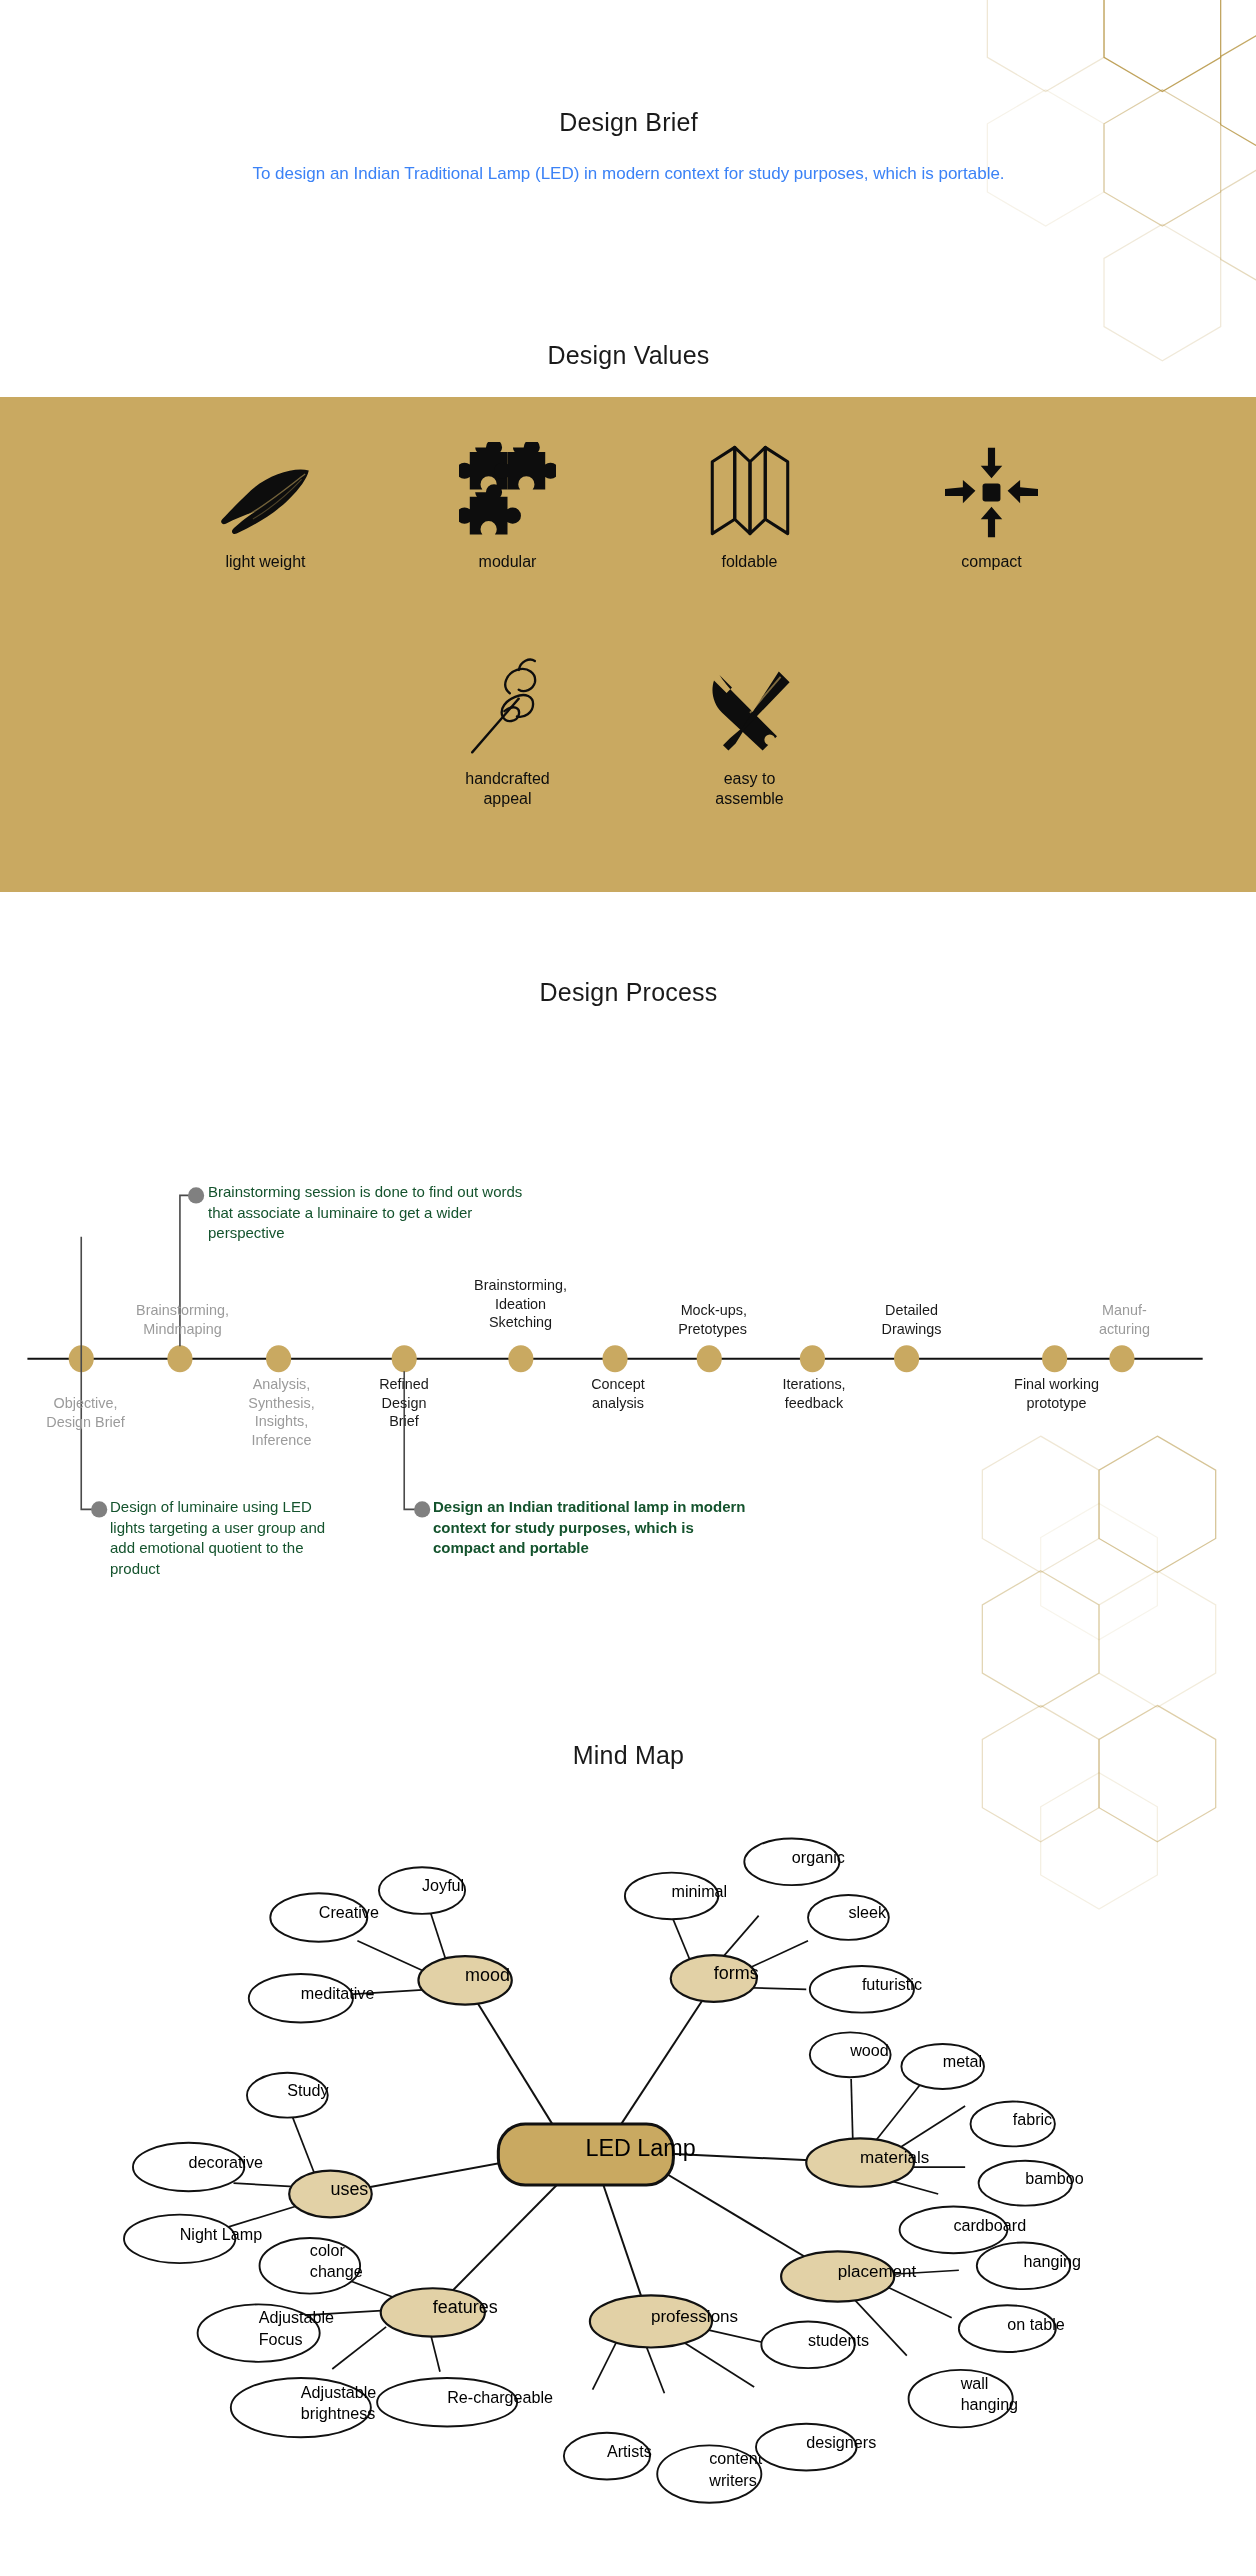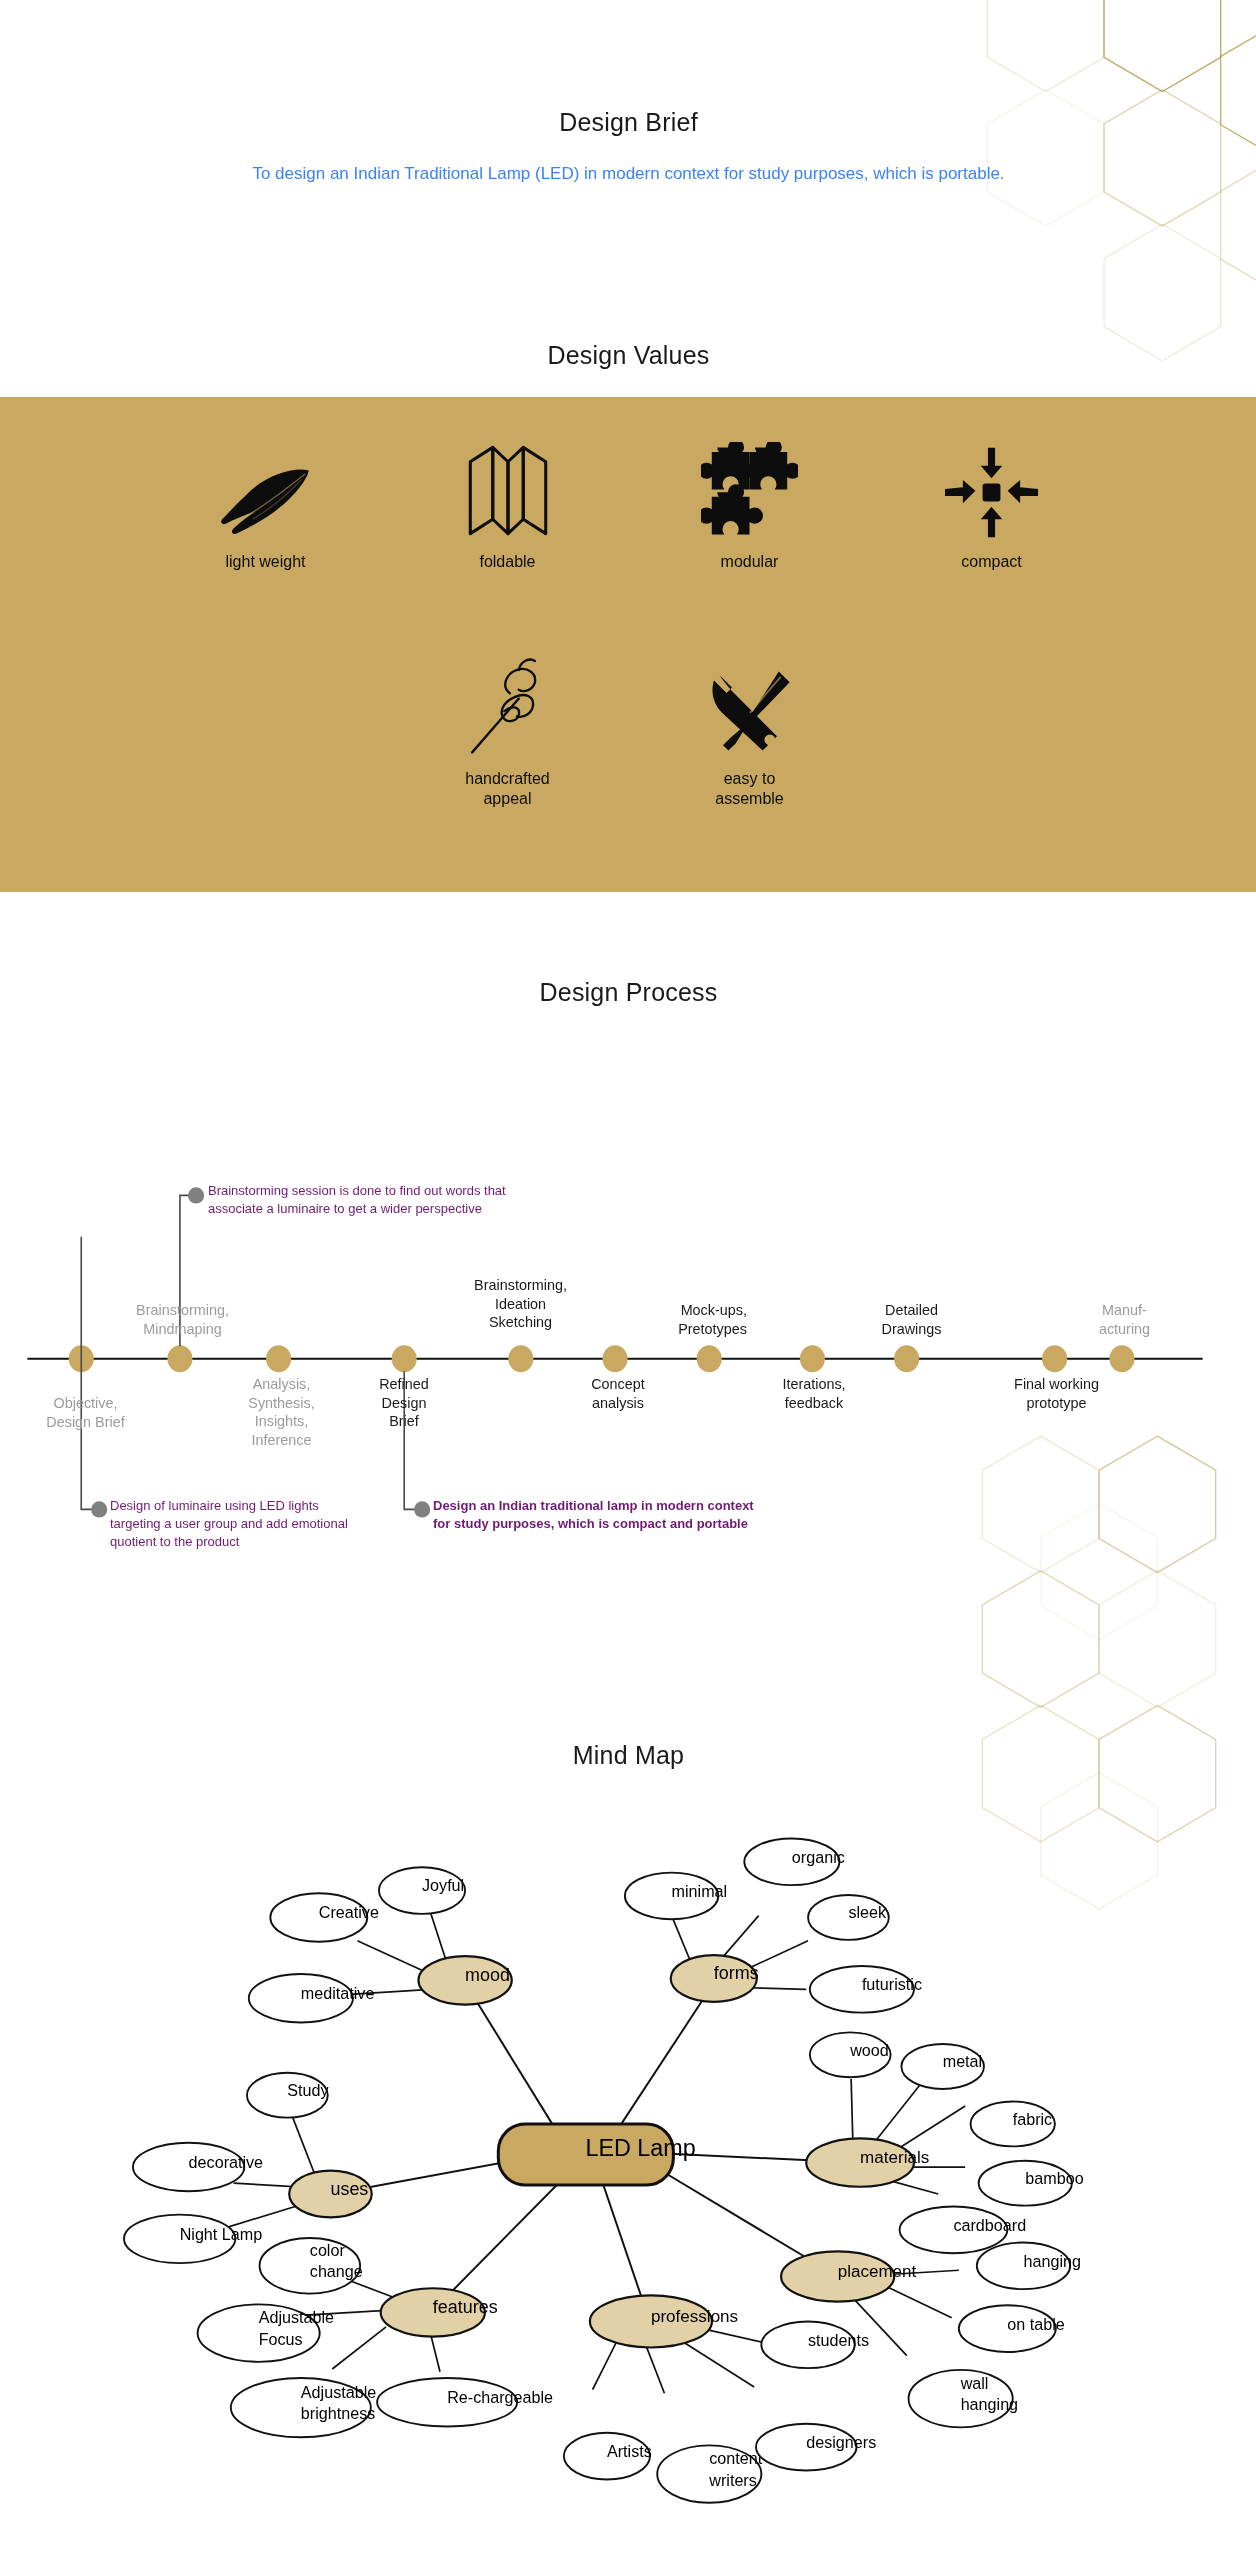--- a/index.html
+++ b/index.html
@@ -75,23 +75,23 @@
     position: absolute;
     text-align: center;
     font-size: 14.4px;
     line-height: 1.3;
     width: 135px;
   }
   .tl-label.dim   { color: #9b9b9b; }
   .tl-label.dark  { color: #1a1a1a; }
   .callout {
     position: absolute;
-    font-size: 13px;
+    font-size: 15px;
     line-height: 1.38;
-    color: #701a75;
+    color: #14532d;
   }
   .callout.bold { font-weight: 700; }
 
   
   #mind-map-section { position: absolute; top: 1741px; left: 0; width: 1257px; }
   #mind-map-canvas { position: relative; width: 1257px; height: 781px; margin-top: 20px; }
 </style>
 </head>
 <body>
 
@@ -142,43 +142,43 @@
               <path d="M104 6 C88 2 60 10 40 28 C26 41 16 52 8 60 C5 63 8 67 12 65 C22 60 33 55 44 52 C33 59 25 66 20 71 C17 74 20 78 24 76 C46 66 68 52 82 38 C94 26 102 15 104 6 Z" fill="#0d0d0d"></path>
               <path d="M100 10 C84 22 60 42 36 56" fill="none" stroke="#c9a961" stroke-width="1.6" opacity="0.55"></path>
               <path d="M96 16 C82 31 62 48 42 60" fill="none" stroke="#c9a961" stroke-width="1.2" opacity="0.35"></path>
             </svg>
           </div>
           <div class="value-label">light weight</div>
         </div>
 
         <div class="value-item">
           <div class="value-icon">
+            <svg width="97" height="97" viewBox="0 0 108 108">
+              <g fill="#0d0d0d">
+                <path d="M30 6 a9 9 0 0 1 18 0 a9 9 0 0 1 -2 5 h8 v14 a9 9 0 0 1 6-2 a9 9 0 0 1 0 18 a9 9 0 0 1 -6-2 v14 h-14 a9 9 0 0 0 2-6 a9 9 0 0 0 -18 0 a9 9 0 0 0 2 6 h-14 v-14 a9 9 0 0 1 -6 2 a9 9 0 0 1 0-18 a9 9 0 0 1 6 2 v-14 h8 a9 9 0 0 1 -2-5 z"></path>
+                <path d="M72 6 a9 9 0 0 1 18 0 a9 9 0 0 1 -2 5 h8 v14 a9 9 0 0 1 6-2 a9 9 0 0 1 0 18 a9 9 0 0 1 -6-2 v14 h-14 a9 9 0 0 0 2-6 a9 9 0 0 0 -18 0 a9 9 0 0 0 2 6 h-14 v-14 a9 9 0 0 1 -6 2 a9 9 0 0 1 0-18 a9 9 0 0 1 6 2 v-14 h8 a9 9 0 0 1 -2-5 z"></path>
+                <path d="M30 56 a9 9 0 0 1 18 0 a9 9 0 0 1 -2 5 h8 v14 a9 9 0 0 1 6-2 a9 9 0 0 1 0 18 a9 9 0 0 1 -6-2 v14 h-14 a9 9 0 0 0 2-6 a9 9 0 0 0 -18 0 a9 9 0 0 0 2 6 h-14 v-14 a9 9 0 0 1 -6 2 a9 9 0 0 1 0-18 a9 9 0 0 1 6 2 v-14 h8 a9 9 0 0 1 -2-5 z"></path>
+              </g>
+            </svg>
+          </div>
+          <div class="value-label">modular</div>
+        </div>
+
+        <div class="value-item">
+          <div class="value-icon">
             <svg width="90" height="97" viewBox="0 0 100 108">
               <g fill="none" stroke="#0d0d0d" stroke-width="3.4" stroke-linejoin="round">
                 <path d="M8 22 L33 6 L33 86 L8 102 Z"></path>
                 <path d="M33 6 L50 22 L50 102 L33 86 Z"></path>
                 <path d="M50 22 L67 6 L67 86 L50 102 Z"></path>
                 <path d="M67 6 L92 22 L92 102 L67 86 Z"></path>
               </g>
             </svg>
           </div>
           <div class="value-label">foldable</div>
-        </div>
-
-        <div class="value-item">
-          <div class="value-icon">
-            <svg width="97" height="97" viewBox="0 0 108 108">
-              <g fill="#0d0d0d">
-                <path d="M30 6 a9 9 0 0 1 18 0 a9 9 0 0 1 -2 5 h8 v14 a9 9 0 0 1 6-2 a9 9 0 0 1 0 18 a9 9 0 0 1 -6-2 v14 h-14 a9 9 0 0 0 2-6 a9 9 0 0 0 -18 0 a9 9 0 0 0 2 6 h-14 v-14 a9 9 0 0 1 -6 2 a9 9 0 0 1 0-18 a9 9 0 0 1 6 2 v-14 h8 a9 9 0 0 1 -2-5 z"></path>
-                <path d="M72 6 a9 9 0 0 1 18 0 a9 9 0 0 1 -2 5 h8 v14 a9 9 0 0 1 6-2 a9 9 0 0 1 0 18 a9 9 0 0 1 -6-2 v14 h-14 a9 9 0 0 0 2-6 a9 9 0 0 0 -18 0 a9 9 0 0 0 2 6 h-14 v-14 a9 9 0 0 1 -6 2 a9 9 0 0 1 0-18 a9 9 0 0 1 6 2 v-14 h8 a9 9 0 0 1 -2-5 z"></path>
-                <path d="M30 56 a9 9 0 0 1 18 0 a9 9 0 0 1 -2 5 h8 v14 a9 9 0 0 1 6-2 a9 9 0 0 1 0 18 a9 9 0 0 1 -6-2 v14 h-14 a9 9 0 0 0 2-6 a9 9 0 0 0 -18 0 a9 9 0 0 0 2 6 h-14 v-14 a9 9 0 0 1 -6 2 a9 9 0 0 1 0-18 a9 9 0 0 1 6 2 v-14 h8 a9 9 0 0 1 -2-5 z"></path>
-              </g>
-            </svg>
-          </div>
-          <div class="value-label">modular</div>
         </div>
 
         <div class="value-item">
           <div class="value-icon">
             <svg width="97" height="93" viewBox="0 0 108 104">
               <g fill="#0d0d0d">
                 <rect x="44" y="42" width="20" height="20" rx="3"></rect>
                 <path d="M50 2 h8 v20 h8 L54 36 L42 22 h8 z"></path>
                 <path d="M50 102 h8 v-20 h8 L54 68 L42 82 h8 z"></path>
                 <path d="M2 48 v8 h20 v8 L36 50 L22 38 v8 z" transform="translate(0,0)"></path>

